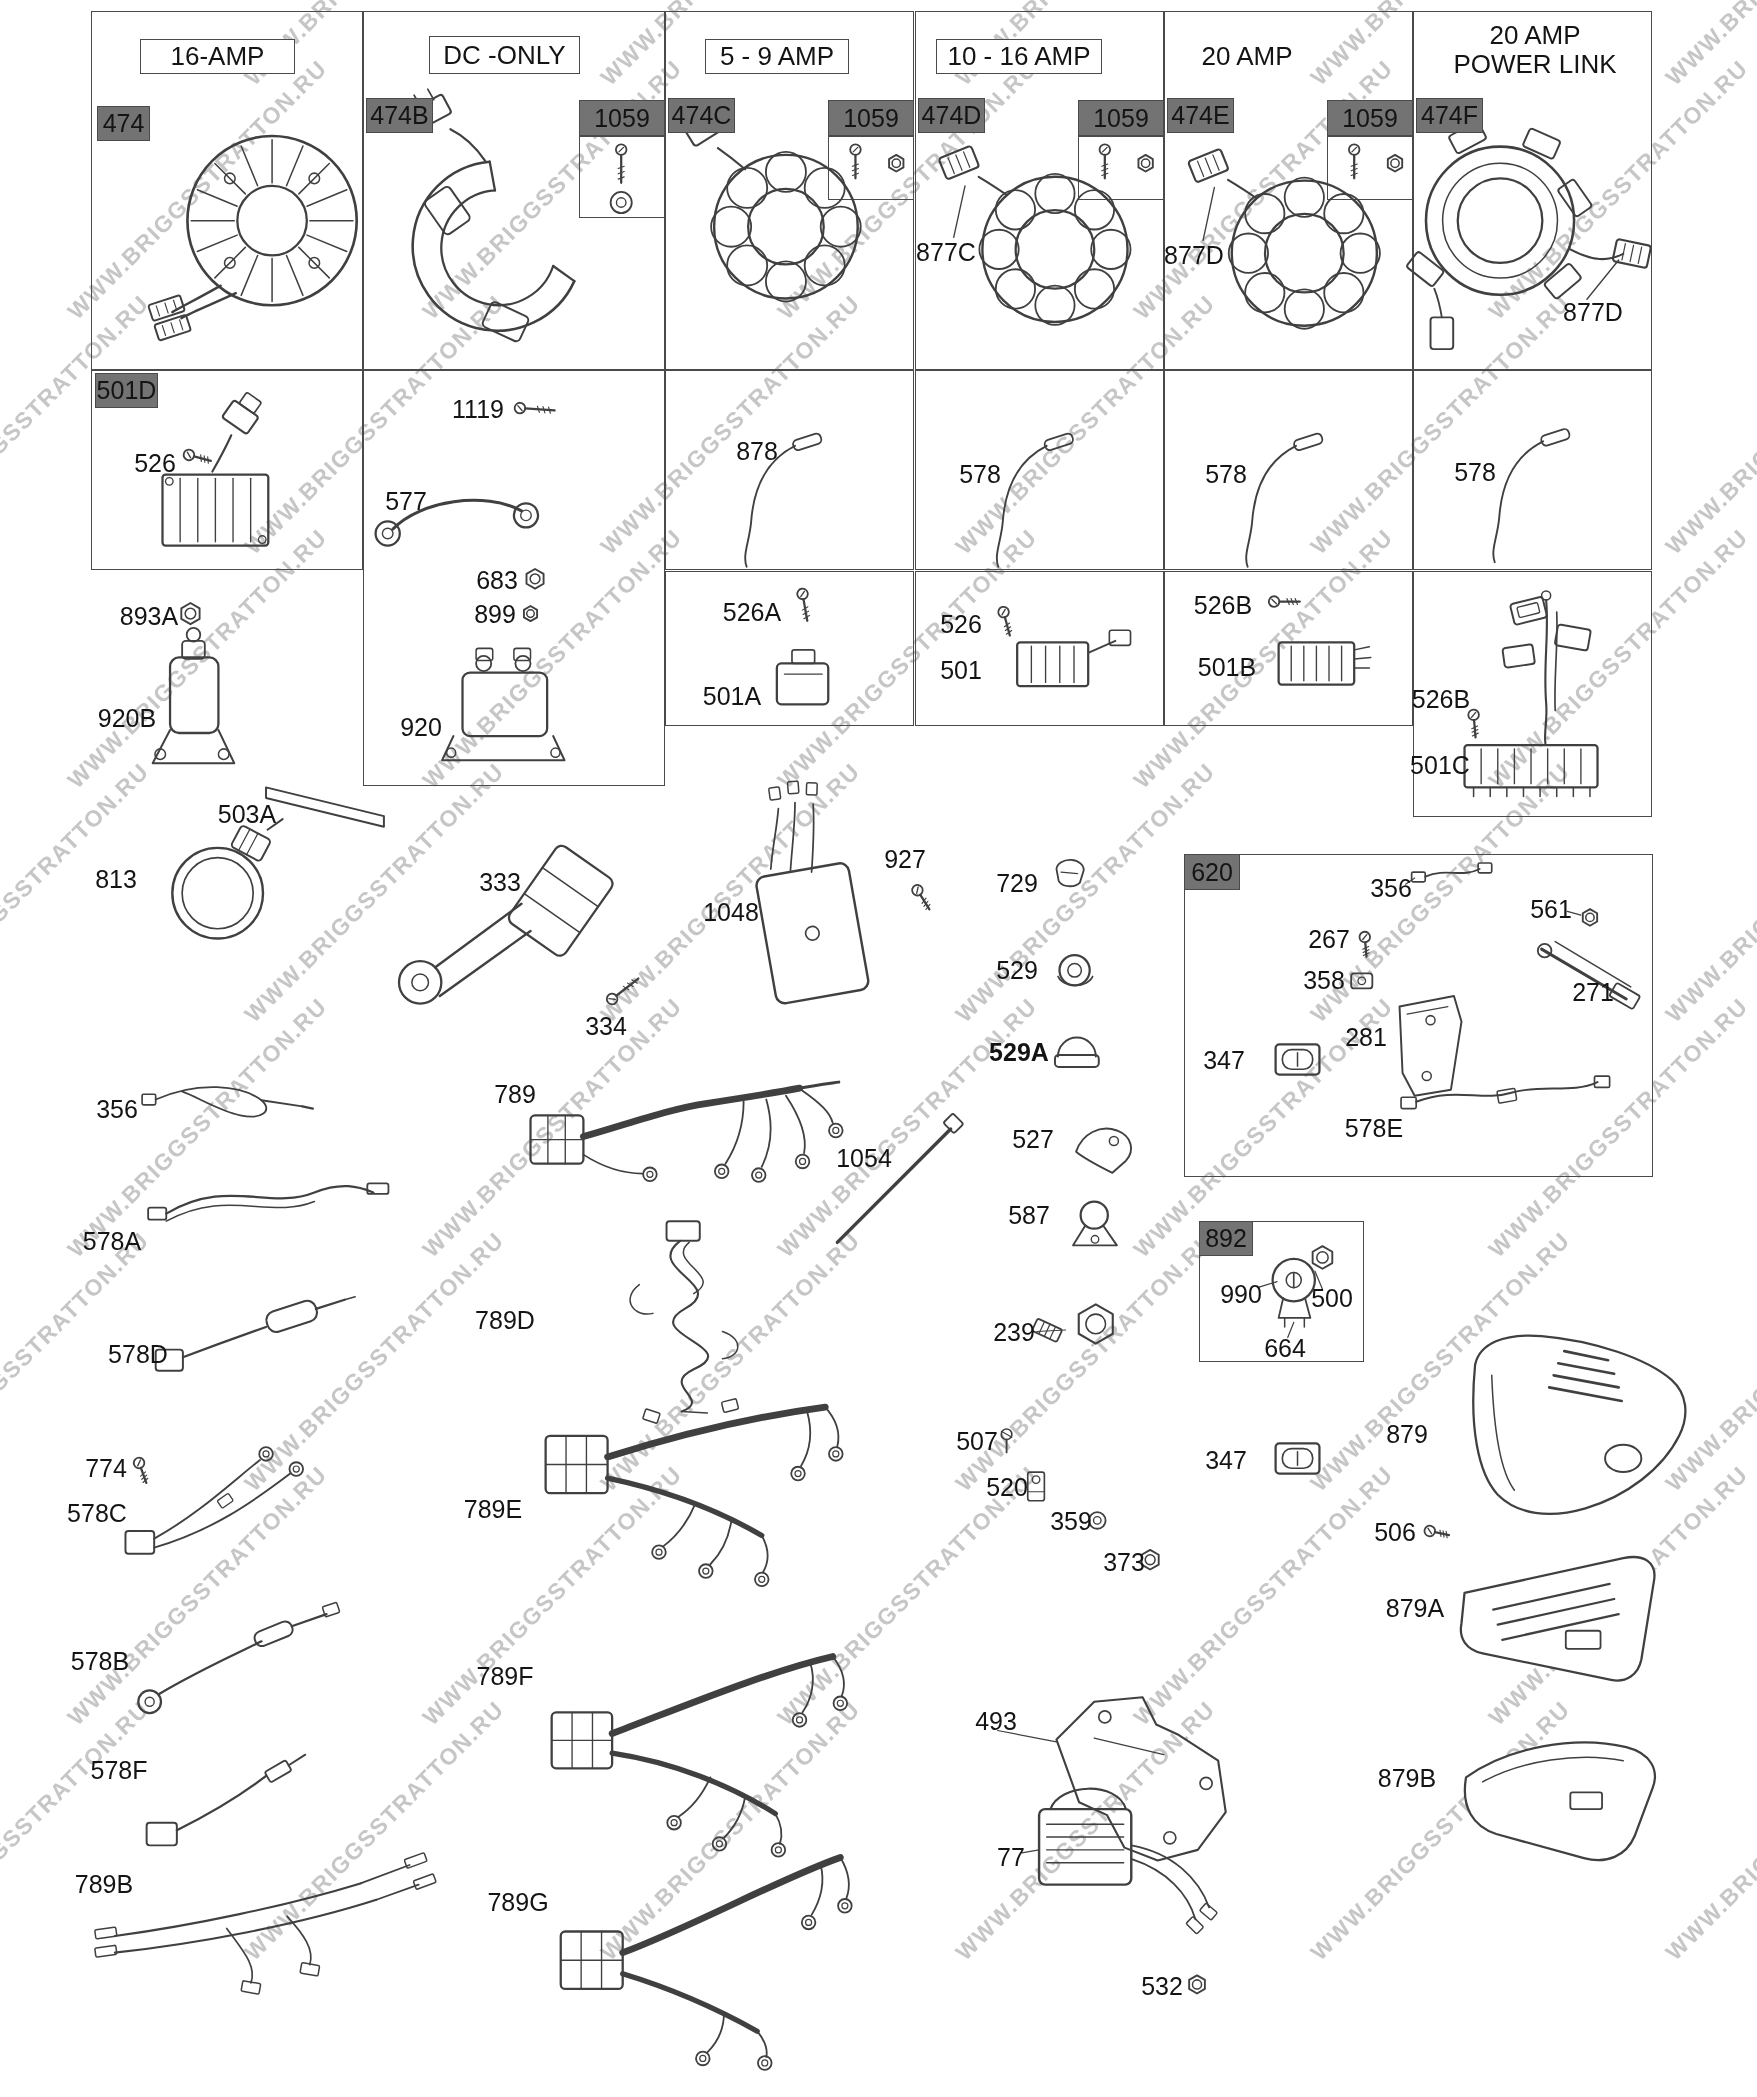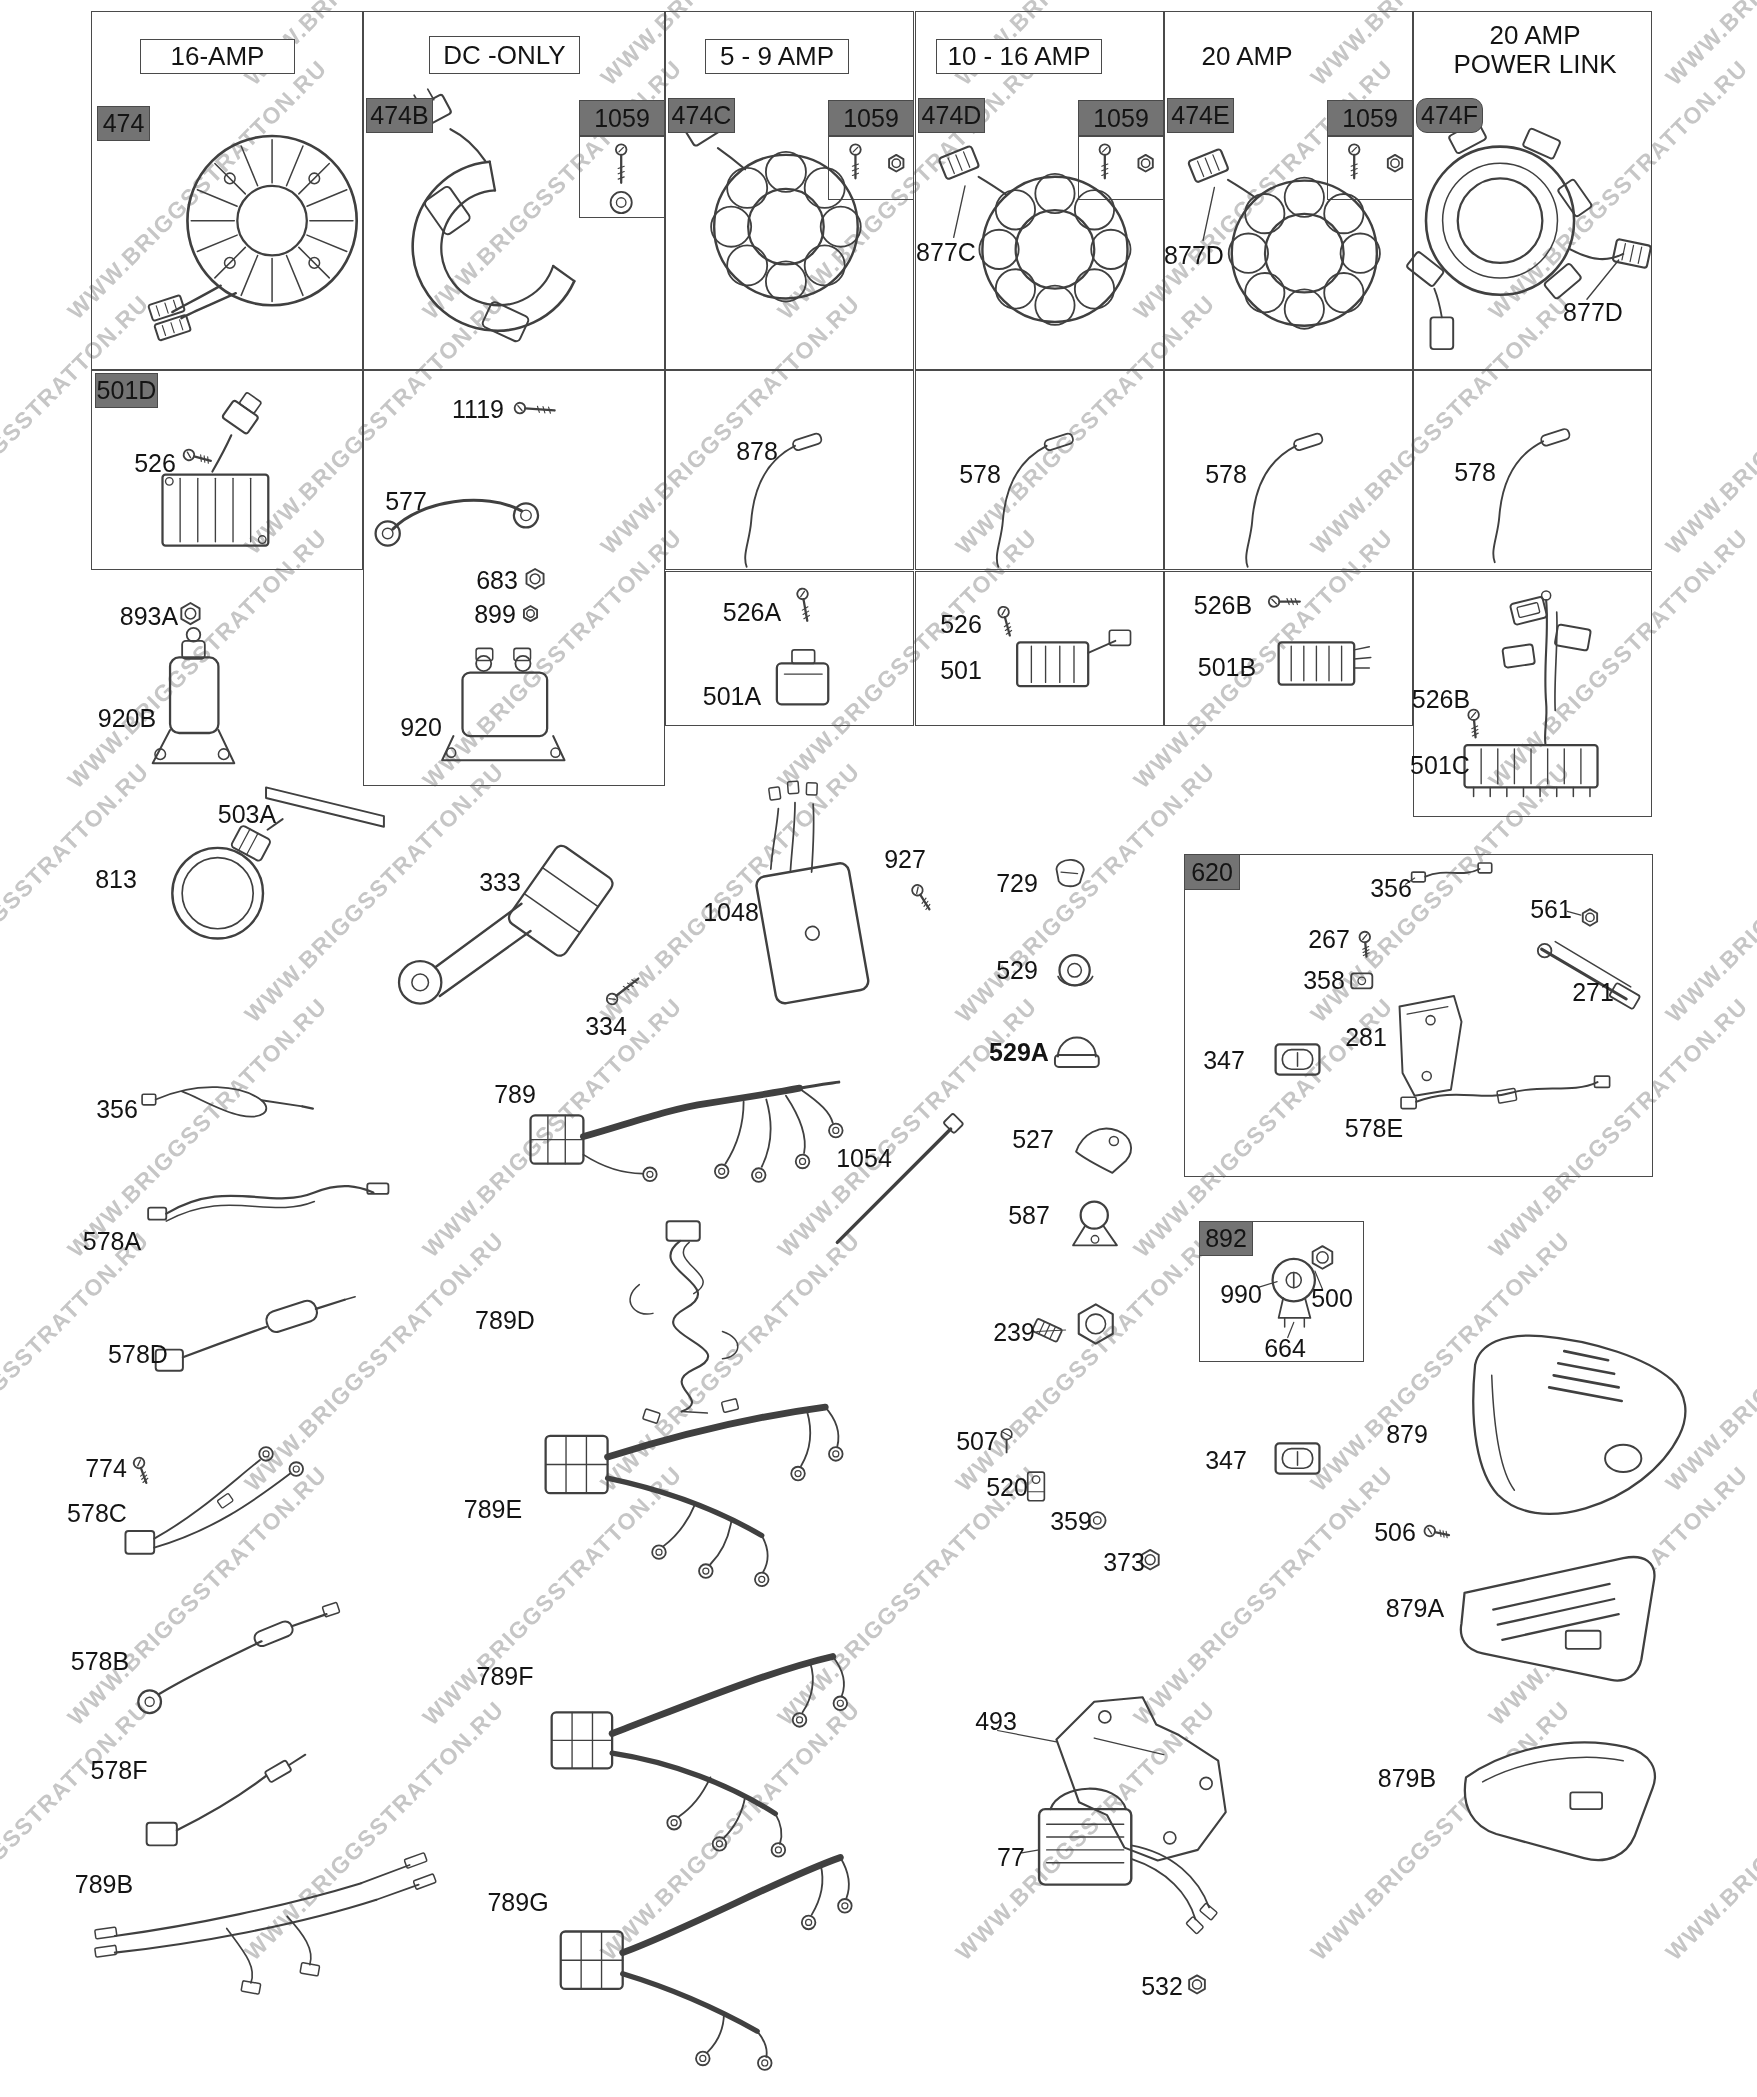--- a/index.html
+++ b/index.html
@@ -949,21 +949,21 @@
       </div>
       <div class="plabel boxed" style="left: 97px; top: 106px; width: 53px; height: 35px;">474</div>
       <div class="plabel boxed" style="left: 366px; top: 98px; width: 67px; height: 35px;">474B</div>
       <div class="plabel boxed" style="left: 579px; top: 100px; width: 86px; height: 36px;">1059</div>
       <div class="plabel boxed" style="left: 668px; top: 98px; width: 67px; height: 35px;">474C</div>
       <div class="plabel boxed" style="left: 828px; top: 100px; width: 86px; height: 36px;">1059</div>
       <div class="plabel boxed" style="left: 918px; top: 98px; width: 67px; height: 35px;">474D</div>
       <div class="plabel boxed" style="left: 1078px; top: 100px; width: 86px; height: 36px;">1059</div>
       <div class="plabel boxed" style="left: 1167px; top: 98px; width: 67px; height: 35px;">474E</div>
       <div class="plabel boxed" style="left: 1327px; top: 100px; width: 86px; height: 36px;">1059</div>
-      <div class="plabel boxed" style="left: 1416px; top: 98px; width: 67px; height: 35px; border-radius: 11px;">474F</div>
+      <div class="plabel boxed" style="left: 1416px; top: 98px; width: 67px; height: 35px;">474F</div>
       <div class="plabel boxed" style="left: 95px; top: 373px; width: 63px; height: 35px;">501D</div>
       <div class="plabel boxed" style="left: 1184px; top: 854px; width: 56px; height: 36px;">620</div>
       <div class="plabel boxed" style="left: 1199px; top: 1221px; width: 54px; height: 35px;">892</div>
       <div class="plabel" style="left: 946px; top: 252px;">877C</div>
       <div class="plabel" style="left: 1194px; top: 255px;">877D</div>
       <div class="plabel" style="left: 1593px; top: 312px;">877D</div>
       <div class="plabel" style="left: 155px; top: 463px;">526</div>
       <div class="plabel" style="left: 478px; top: 409px;">1119</div>
       <div class="plabel" style="left: 406px; top: 501px;">577</div>
       <div class="plabel" style="left: 497px; top: 580px;">683</div>

